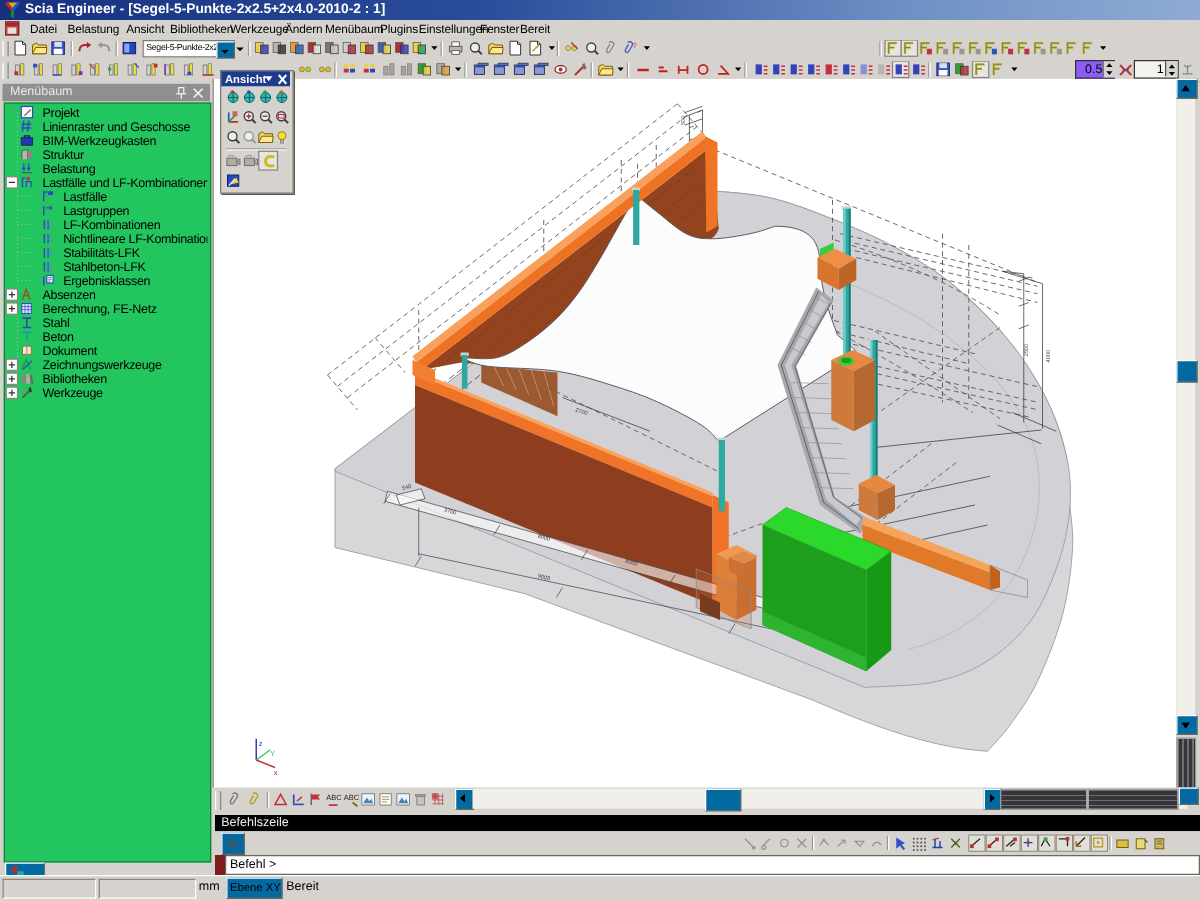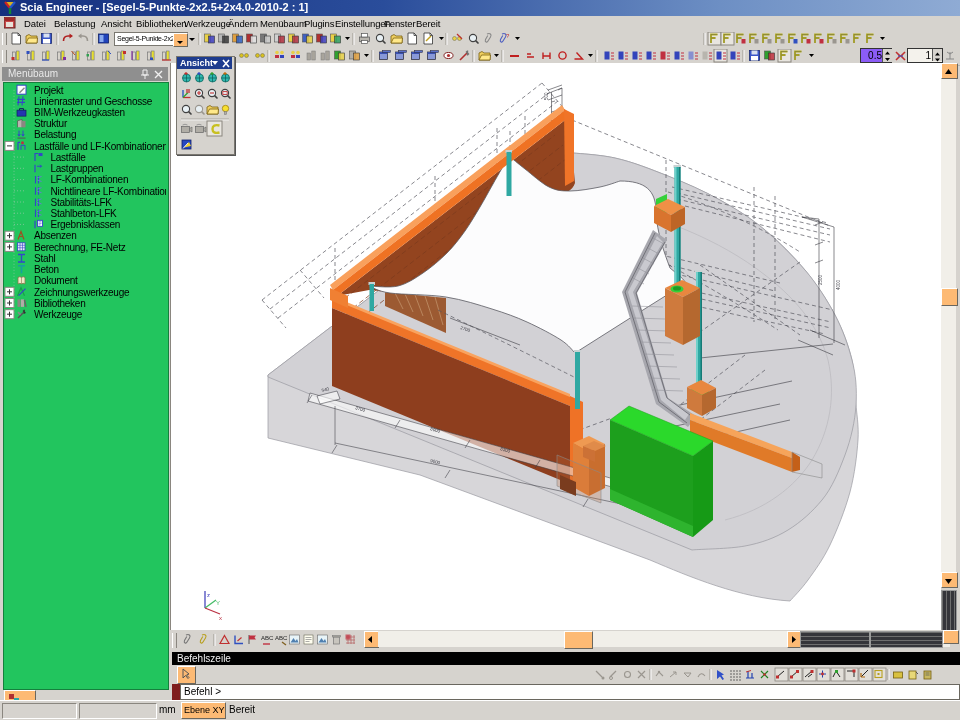--- a/index.html
+++ b/index.html
@@ -1,20 +1,20 @@
 <!DOCTYPE html>
 <html><head><meta charset="utf-8">
 <style>
 html,body{margin:0;padding:0}
 body{width:960px;height:720px;position:relative;overflow:hidden;font-family:"Liberation Sans",sans-serif;background:#d6d3ce}
 .abs{position:absolute}
 .grip{position:absolute;width:3px;border-left:1px solid #fff;border-right:1px solid #8a867f}
 .darkgrip{position:absolute;background:repeating-linear-gradient(180deg,#6e6e6e 0 1px,#35353a 1px 4px);border:1px solid #9a9a9a}
 .darkgripv{position:absolute;background:repeating-linear-gradient(90deg,#6e6e6e 0 1px,#35353a 1px 4px);border:1px solid #9a9a9a}
-.btn3d{border-top:1px solid #fff;border-left:1px solid #fff;border-right:1px solid #6a675f;border-bottom:1px solid #6a675f;background:#fdba74}
+.btn3d{border-top:1px solid #fff;border-left:1px solid #fff;border-right:1px solid #6a675f;border-bottom:1px solid #6a675f;background:#0369a1}
 .txt{position:absolute;white-space:nowrap}
 </style></head>
 <body>
 
 <div class="abs" style="left:0;top:0;width:960px;height:16px;background:linear-gradient(90deg,#16307e 0%,#2a4d9b 40%,#6d8fc4 75%,#8fabd4 100%)">
  <svg class="abs" style="left:3px;top:1px" width="14" height="14" viewBox="0 0 14 14">
   <path d="M2 1 L6 6 L6 12 L8 12 L8 6 L12 1 Z" fill="#d8b020"></path>
   <path d="M2 1 L7 7" stroke="#cc2222" stroke-width="2.2"></path>
   <path d="M12 1 L7 7" stroke="#2255cc" stroke-width="2.2"></path>
   <path d="M7 7 L7 13" stroke="#118833" stroke-width="2.4"></path>

